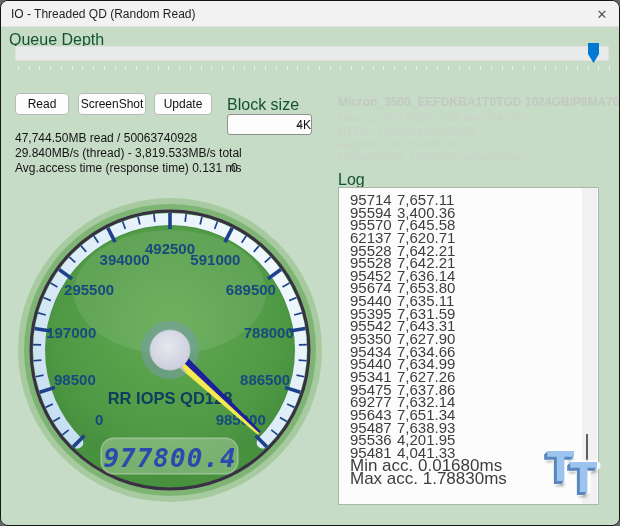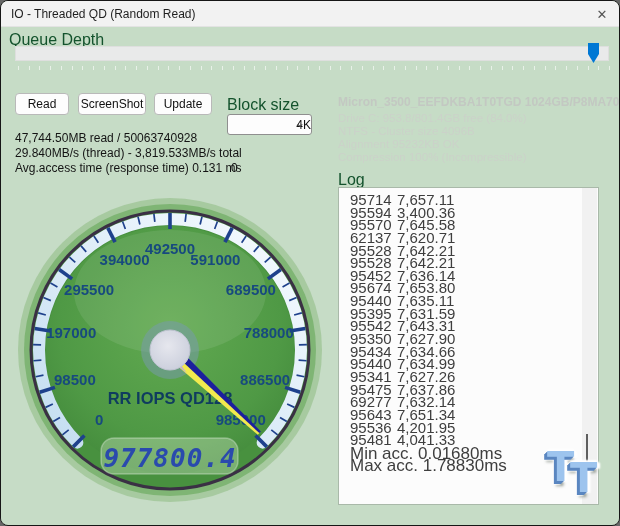--- a/index.html
+++ b/index.html
@@ -256,20 +256,24 @@
             <span class="c1">95475</span>
             <span class="c2">7,637.86</span>
           </div>
           <div class="log-row">
             <span class="c1">69277</span>
             <span class="c2">7,632.14</span>
           </div>
           <div class="log-row">
             <span class="c1">95643</span>
             <span class="c2">7,651.34</span>
+          </div>
+          <div class="log-row">
+            <span class="c1">95487</span>
+            <span class="c2">7,638.93</span>
           </div>
           <div class="log-row">
             <span class="c1">95536</span>
             <span class="c2">4,201.95</span>
           </div>
           <div class="log-row">
             <span class="c1">95481</span>
             <span class="c2">4,041.33</span>
           </div>
           <div class="log-footer-line">Min acc. 0.01680ms</div>

